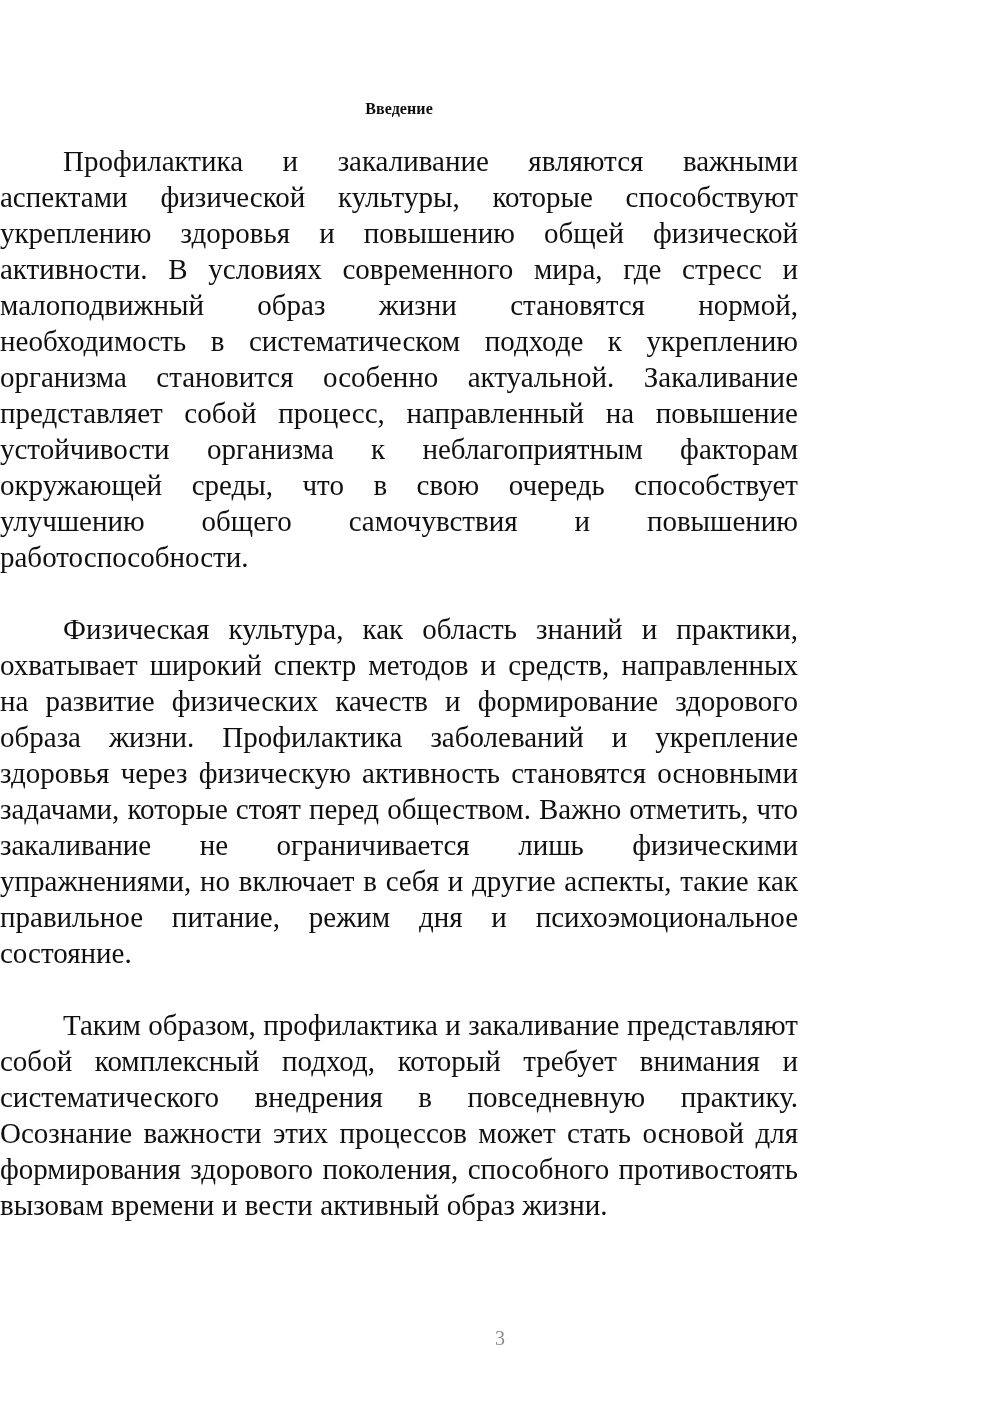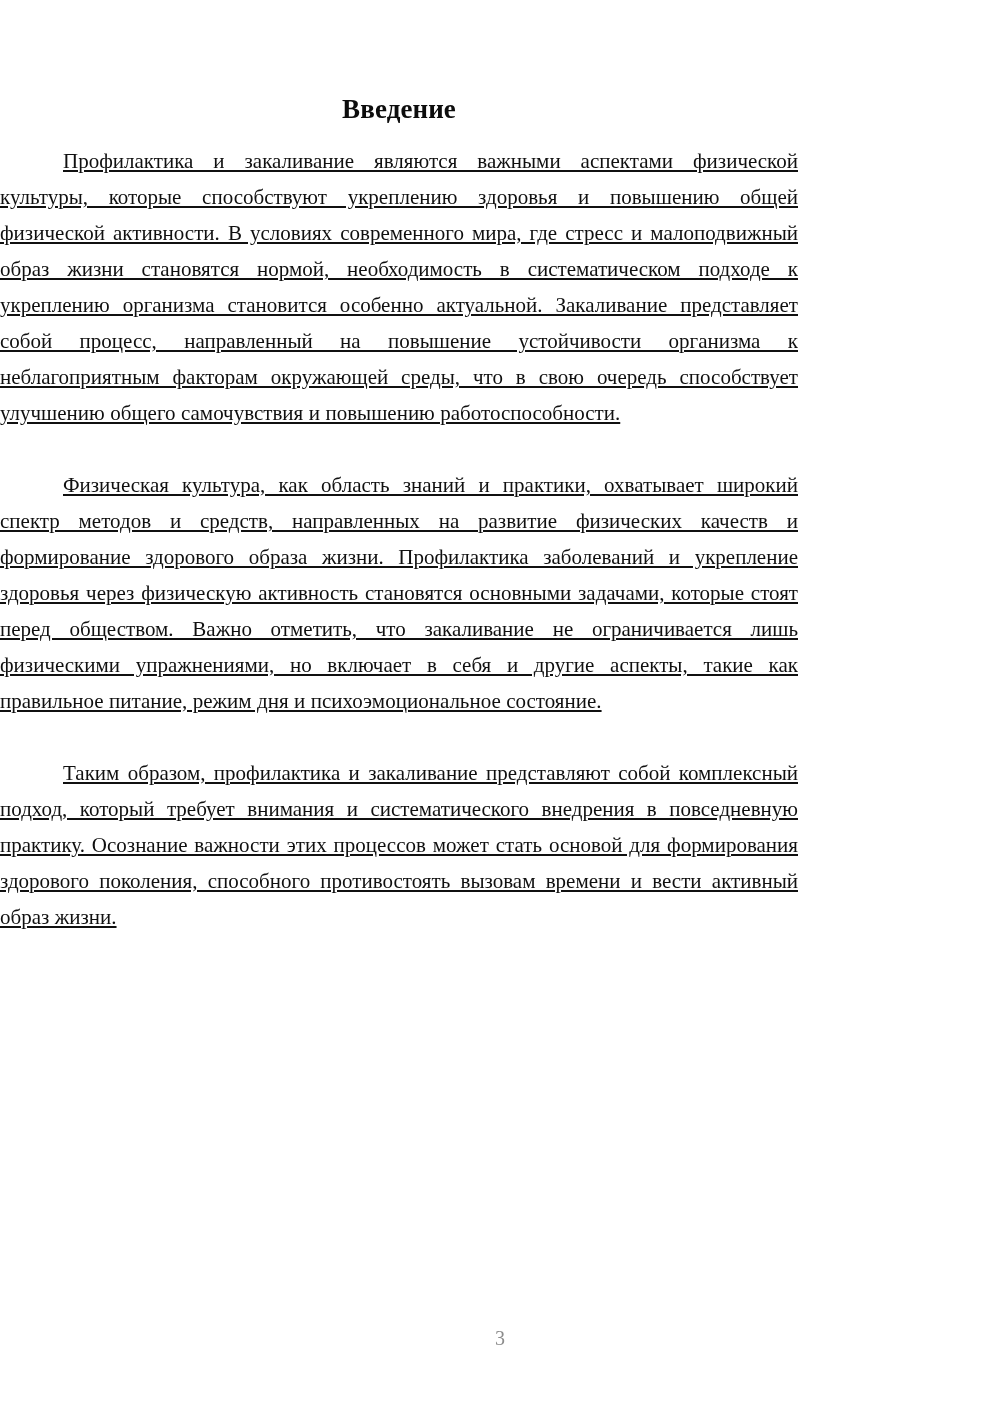--- a/index.html
+++ b/index.html
@@ -14,21 +14,21 @@
     width: 1000px;
     height: 1414px;
     margin: 0 auto;
     background: #ffffff;
     overflow: hidden;
     box-sizing: border-box;
   }
 
   .doc-title {
     font-family: "Liberation Serif", "DejaVu Serif", serif;
-    font-size: 27px;
+    font-size: 16px;
     font-weight: bold;
     color: #0d0d0d;
     text-align: center;
     margin: 0;
     padding: 0;
     position: absolute;
     left: 0;
     top: 95px;
     width: 798px;
     line-height: 28px;
@@ -37,32 +37,31 @@
 
   .body-text {
     position: absolute;
     left: 0;
     top: 143px;
     width: 798px;
   }
 
   .paragraph {
     font-family: "Liberation Serif", "DejaVu Serif", serif;
-    font-size: 21px;
+    font-size: 29px;
     line-height: 36px;
     color: #101010;
     text-align: justify;
     text-justify: inter-word;
     text-indent: 63px;
     margin: 0 0 36px 0;
     padding: 0;
     hyphens: none;
     -webkit-hyphens: none;
     word-spacing: 0.2px;
-    text-decoration: underline;
   }
 
   .paragraph:last-child {
     margin-bottom: 8px;
   }
 
   .page-number {
     position: absolute;
     left: 0;
     top: 1326px;

